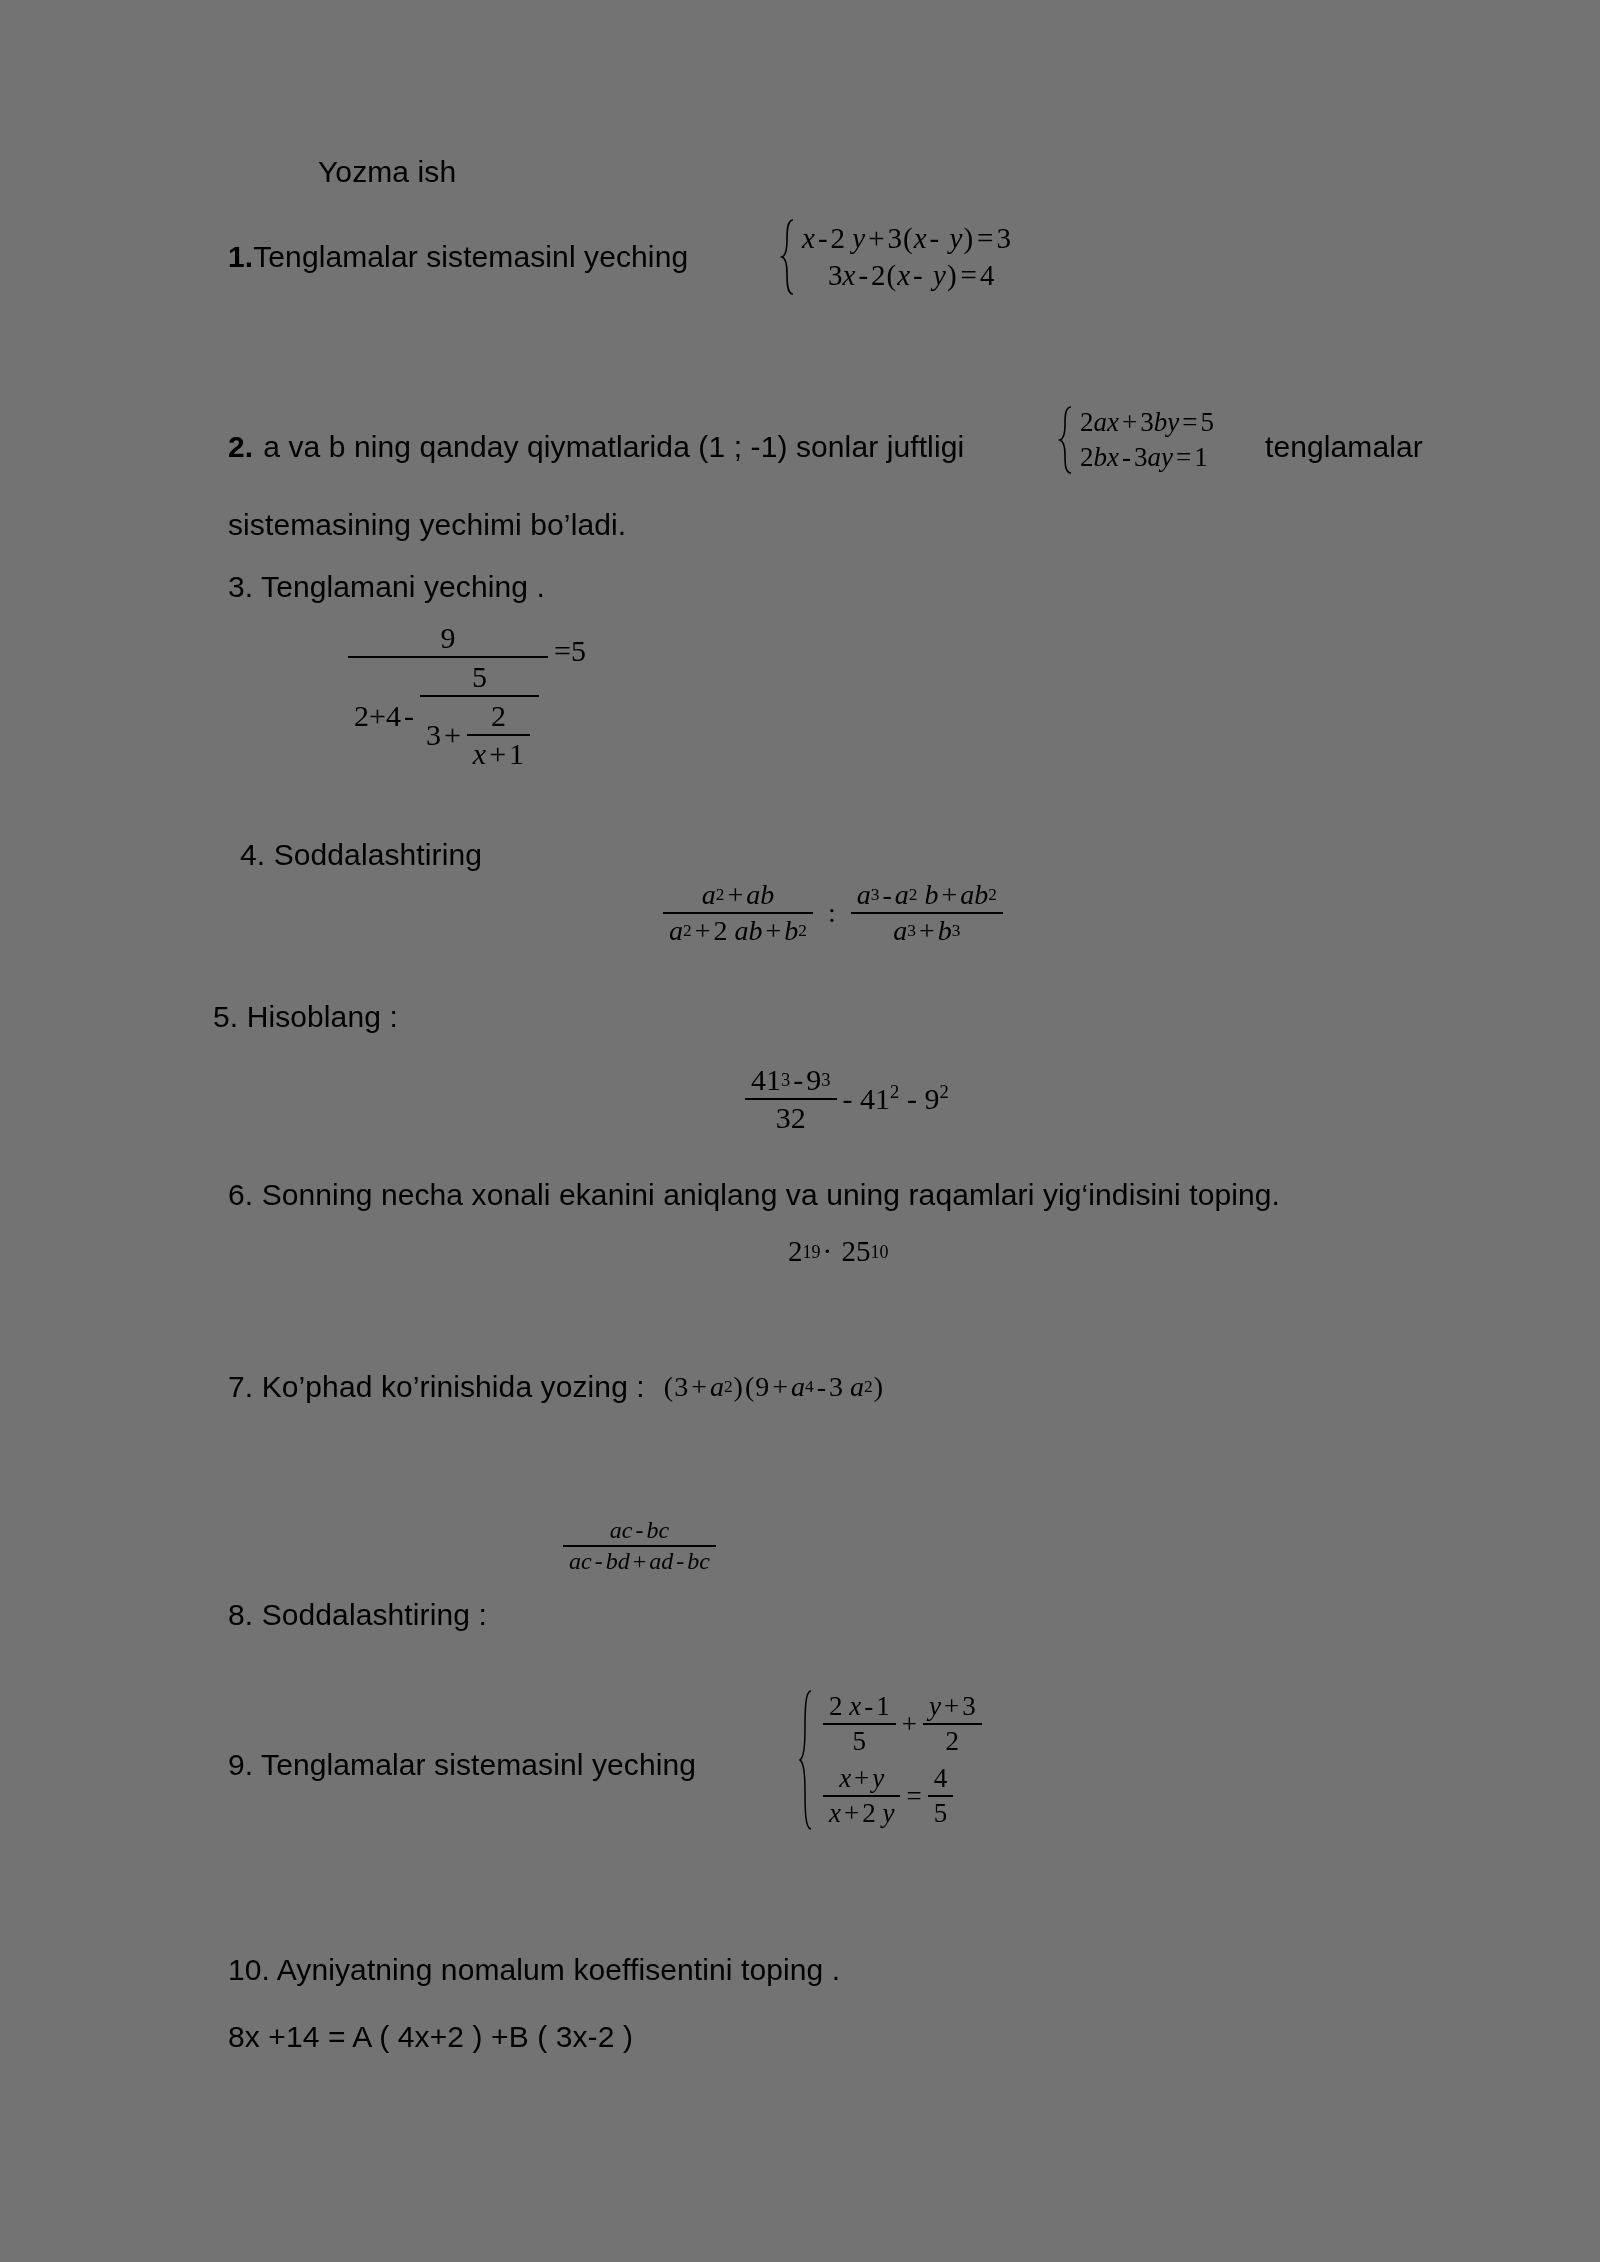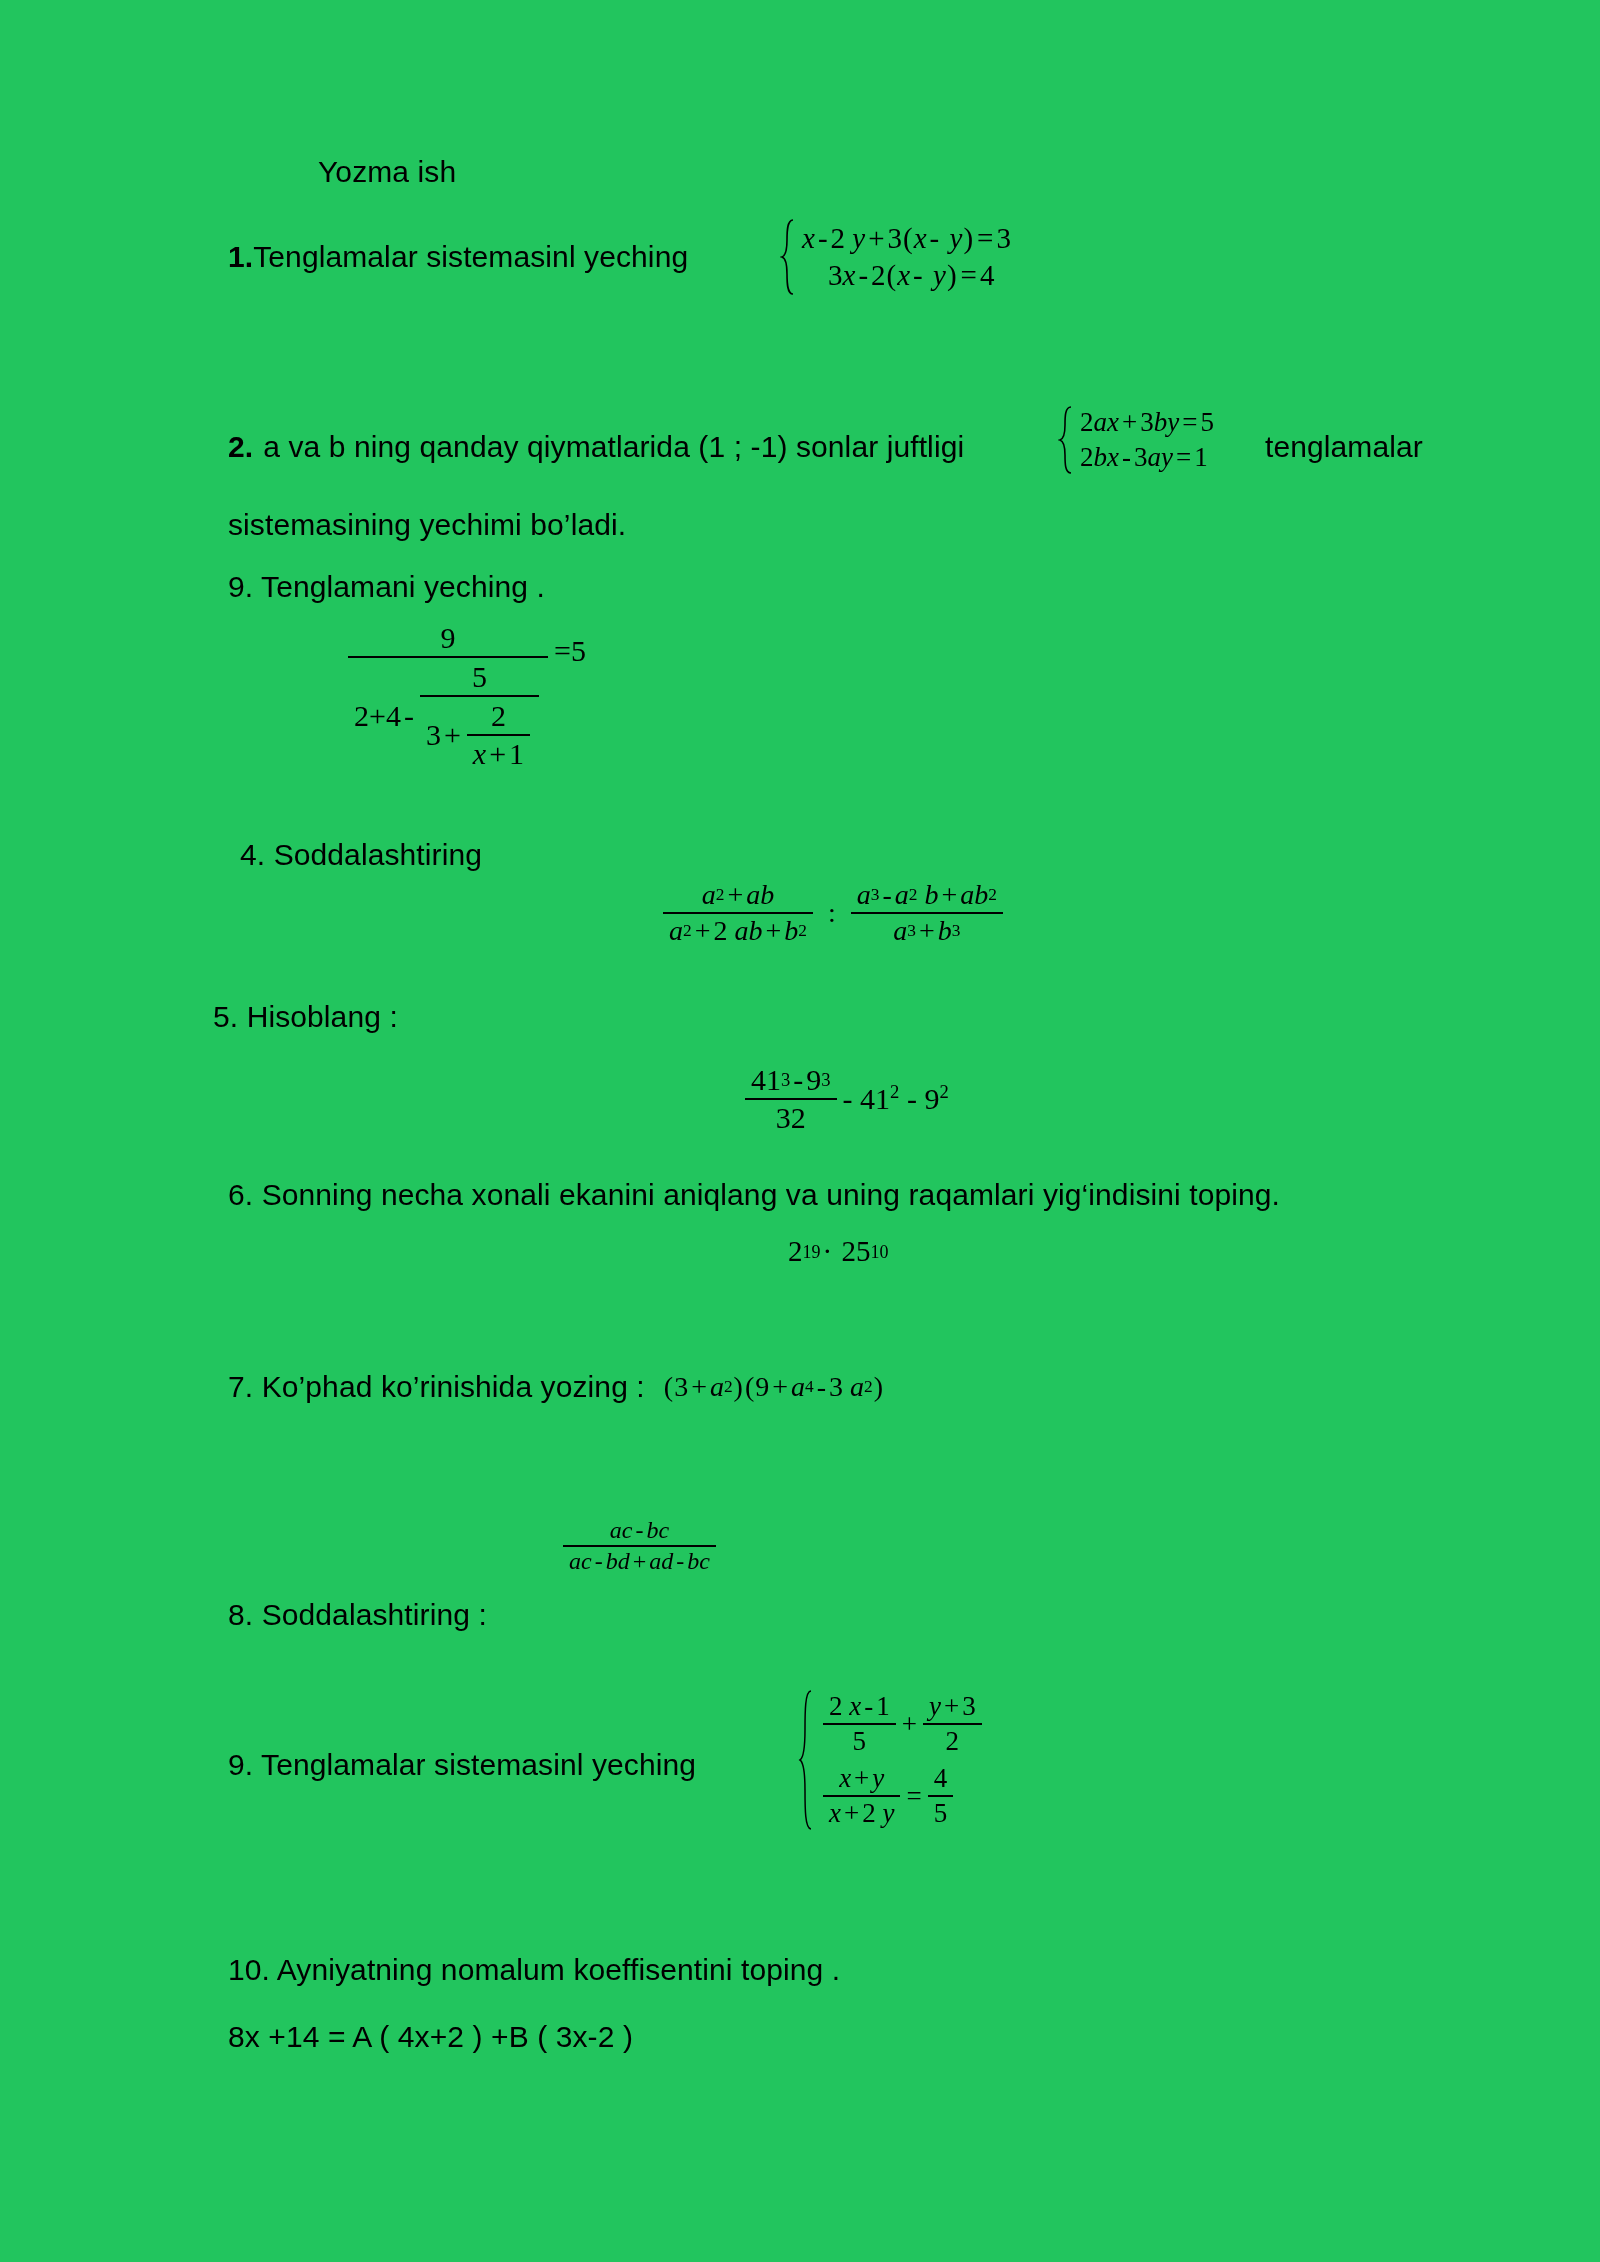--- a/index.html
+++ b/index.html
@@ -12,21 +12,21 @@
     height: 2262px;
     position: relative;
     font-family: "Liberation Sans", sans-serif;
     color: #000000;
     overflow: hidden;
   }
 
   .page {
     position: absolute;
     inset: 0;
-    background: #22c55e;
+    background: #737373;
   }
 
   
   .row {
     position: absolute;
     display: flex;
     align-items: center;
     white-space: nowrap;
   }
   .body-text {
@@ -197,21 +197,21 @@
 
   <div class="row body-text" style="left:1265px; top:430px;">
     <span>tenglamalar</span>
   </div>
 
   <div class="row body-text" style="left:228px; top:508px;">
     <span>sistemasining  yechimi bo’ladi.</span>
   </div>
 
   <div class="row body-text" style="left:228px; top:570px;">
-    <span>9. Tenglamani yeching .</span>
+    <span>3. Tenglamani yeching .</span>
   </div>
 
   <div class="row" style="left:345px; top:620px;">
     <div class="math" style="font-size:30px;">
       <span class="frac">
         <span class="fnum">
             <span class="num">9</span>
           </span>
         <span class="fbar"></span>
         <span class="fden">

